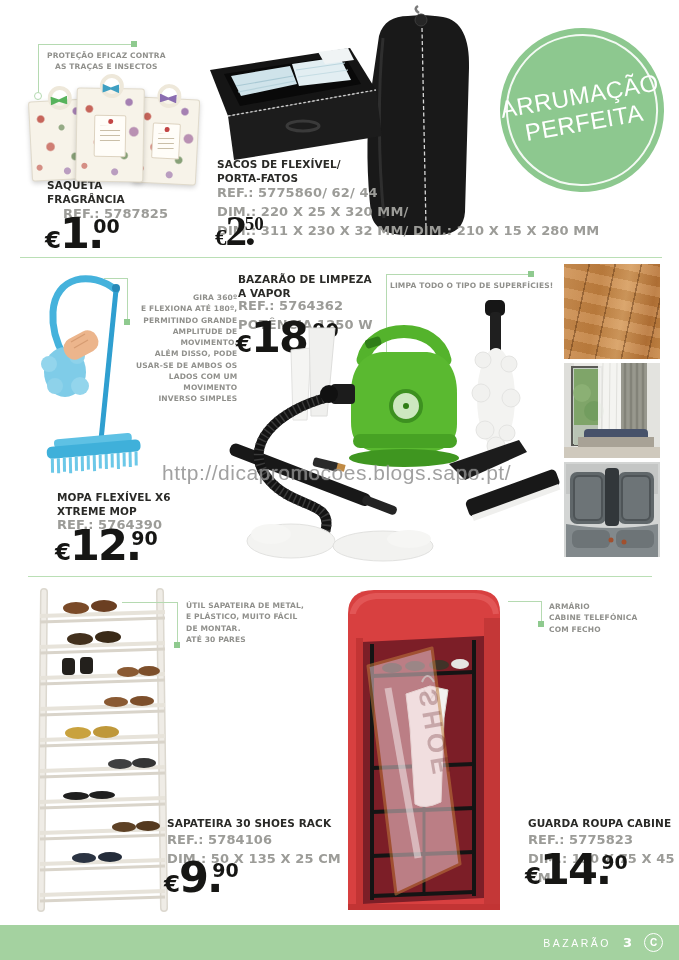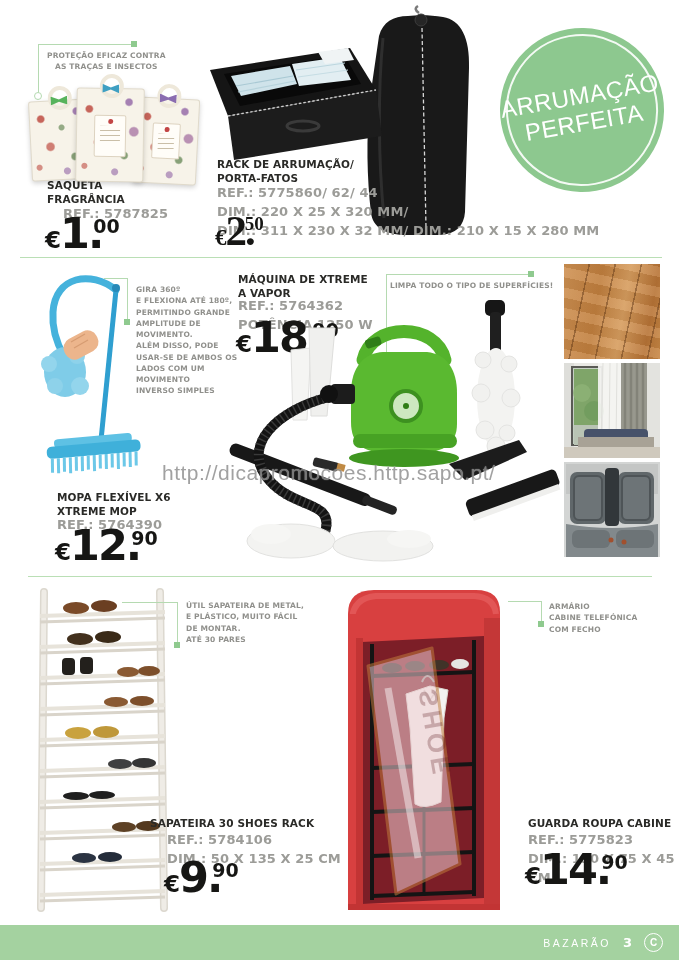--- a/index.html
+++ b/index.html
@@ -26,23 +26,23 @@
   .price span{font-weight:bold;}
   .price .cur{font-size:23px;letter-spacing:-1px;}
   .price .int{font-size:43px;letter-spacing:-2px;}
   .price .dot{font-size:43px;letter-spacing:0;}
   .price .cents{font-size:19px;vertical-align:15px;margin-left:-11px;letter-spacing:0;}
 
   #t-saqueta{left:47px;top:179px;} #d-saqueta{left:47px;top:205px;padding-left:16px;} #price-saqueta{left:45px;top:212px;}
   #t-sacos{left:217px;top:158px;}  #d-sacos{left:217px;top:184px;}  #price-sacos{left:215px;top:209px;font-family:Liberation Serif, serif;}
   #t-mopa{left:57px;top:491px;}    #d-mopa{left:57px;top:516px;}    #price-mopa{left:55px;top:524px;}
   #t-maquina{left:238px;top:273px;}#d-maquina{left:238px;top:297px;}#price-maquina{left:236px;top:316px;}
-  #t-sapateira{left:150px;top:817px;}#d-sapateira{left:167px;top:831px;}#price-sapateira{left:164px;top:848px;margin-top:8px;}
+  #t-sapateira{left:167px;top:817px;}#d-sapateira{left:167px;top:831px;}#price-sapateira{left:164px;top:848px;margin-top:8px;}
   #t-guarda{left:528px;top:817px;text-align:center;} #d-guarda{left:528px;top:831px;} #price-guarda{left:525px;top:848px;}
-  #c-saqueta{left:47px;top:50px;text-align:center;} #c-mopa{left:136px;top:284px;} #c-maquina{left:390px;top:280px;}
+  #c-saqueta{left:47px;top:50px;text-align:center;} #c-mopa{left:136px;top:292px;text-align:right;} #c-maquina{left:390px;top:280px;}
   #c-sapateira{left:186px;top:600px;} #c-guarda{left:549px;top:601px;}
 
   
   .badge{position:absolute;left:500px;top:28px;width:164px;height:164px;border-radius:50%;
          background:#8dc88f;transform:rotate(-10deg);display:flex;align-items:center;
          justify-content:center;text-align:center;}
   .badge::before{content:'';position:absolute;inset:6px;border:2px solid rgba(255,255,255,.9);border-radius:50%;}
   .badge-text{color:#fff;font-size:24px;line-height:1.12;white-space:pre-line;letter-spacing:.5px;
               font-family:"Liberation Sans",sans-serif;}
 
@@ -149,21 +149,21 @@
       <polygon points="94,56 142,49 153,72 101,78" fill="#e2eef2"></polygon>
       <line x1="98" y1="62" x2="147" y2="55" stroke="#bcd6de" stroke-width="1.2"></line>
       <line x1="100" y1="69" x2="150" y2="62" stroke="#c6dde4" stroke-width="1.2"></line>
       <polygon points="120,44 150,40 156,52 127,56" fill="#f0f4f5"></polygon>
       <polygon points="30,108 178,82 184,128 36,152" fill="#1c1c1c"></polygon>
       <polyline points="30,108 178,82" stroke="#cfcfcf" stroke-width="1.4" stroke-dasharray="2.5 2" fill="none"></polyline>
       <ellipse cx="105" cy="118" rx="16" ry="5" fill="none" stroke="#3a3a3a" stroke-width="3"></ellipse>
     </g>
   </svg>
 
-  <div class="ptitle" id="t-sacos">RACK DE ARRUMAÇÃO/
+  <div class="ptitle" id="t-sacos">SACOS DE FLEXÍVEL/
 PORTA-FATOS</div>
   <div class="pdet" id="d-sacos">REF.: 5775860/ 62/ 44
 DIM.: 220 X 25 X 320 MM/
 DIM.: 311 X 230 X 32 MM/ DIM.: 210 X 15 X 280 MM</div>
   <div class="price" id="price-sacos">
     <span class="cur">€</span><span class="int">2</span><span class="dot">.</span><span class="cents">50</span>
   </div>
 
   <div class="badge">
     <div class="badge-text">ARRUMAÇÃO
@@ -227,21 +227,21 @@
 MOVIMENTO
 INVERSO SIMPLES</div>
 
   <div class="ptitle" id="t-mopa">MOPA FLEXÍVEL X6
 XTREME MOP</div>
   <div class="pdet" id="d-mopa">REF.: 5764390</div>
   <div class="price" id="price-mopa">
     <span class="cur">€</span><span class="int">12</span><span class="dot">.</span><span class="cents">90</span>
   </div>
 
-  <div class="ptitle" id="t-maquina">MÁQUINA DE XTREME
+  <div class="ptitle" id="t-maquina">BAZARÃO DE LIMPEZA
 A VAPOR</div>
   <div class="pdet" id="d-maquina">REF.: 5764362
 POTÊNCIA 1250 W</div>
   <div class="price" id="price-maquina">
     <span class="cur">€</span><span class="int">18</span><span class="dot">.</span><span class="cents">90</span>
   </div>
 
   <div class="lnh" style="left:386px;top:274px;width:145px;"></div>
   <div class="sq" style="left:528px;top:271px;"></div>
   <div class="lnv" style="left:386px;top:274px;height:150px;"></div>
@@ -336,21 +336,21 @@
       <rect x="58" y="14" width="28" height="44" rx="5" fill="#6d7477" stroke="#4e5457" stroke-width="2"></rect>
       <rect x="41" y="6" width="14" height="58" rx="4" fill="#32373a"></rect>
       <path d="M2,62 Q48,70 94,62 L94,95 L2,95 Z" fill="#82898c"></path>
       <rect x="8" y="68" width="38" height="18" rx="6" fill="#6d7477"></rect>
       <rect x="52" y="68" width="38" height="18" rx="6" fill="#6d7477"></rect>
       <circle cx="47" cy="78" r="2.5" fill="#a2502e"></circle>
       <circle cx="60" cy="80" r="2.5" fill="#a2502e"></circle>
     </svg>
   </div>
 
-  <div class="watermark">http://dicapromocoes.http.sapo.pt/</div>
+  <div class="watermark">http://dicapromocoes.blogs.sapo.pt/</div>
 
   <div class="divider" style="left:28px;top:576px;width:624px;"></div>
 
   <svg style="left:28px;top:584px;" width="148" height="330" viewBox="0 0 148 330">
     <g stroke-linecap="round">
       <line x1="16" y1="8" x2="13" y2="324" stroke="#dcd8cf" stroke-width="8"></line>
       <line x1="16" y1="8" x2="13" y2="324" stroke="#efece6" stroke-width="5"></line>
       <line x1="132" y1="8" x2="136" y2="324" stroke="#dcd8cf" stroke-width="8"></line>
       <line x1="132" y1="8" x2="136" y2="324" stroke="#efece6" stroke-width="5"></line>
     </g>

